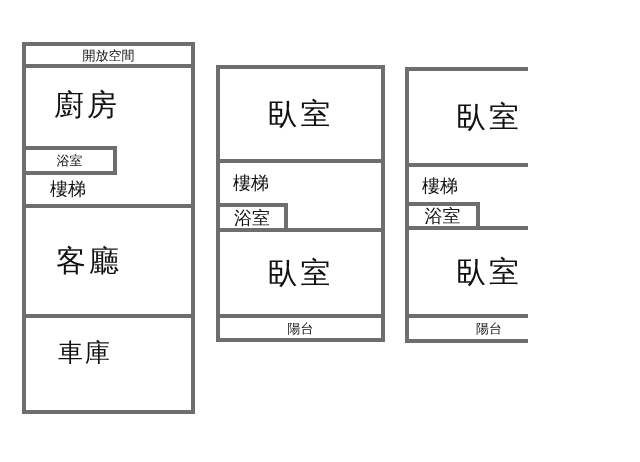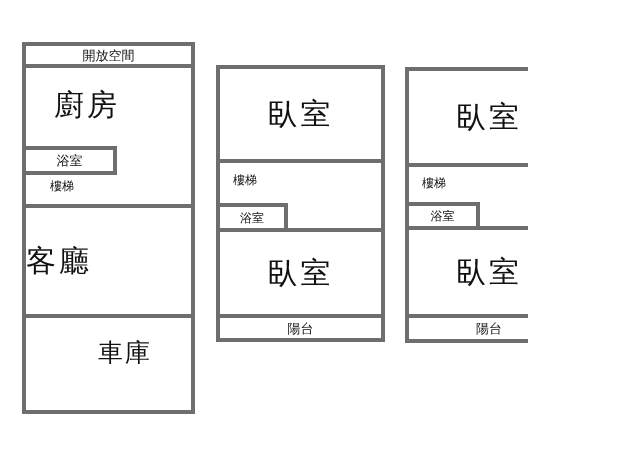--- a/index.html
+++ b/index.html
@@ -43,24 +43,23 @@
     font-size: 30px;
     line-height: 1;
     letter-spacing: 3px;
     white-space: nowrap;
   }
   .lbl-mid {
     font-size: 25px;
     line-height: 1;
     letter-spacing: 2px;
     white-space: nowrap;
-    margin-left: 40px;
   }
   .lbl-sm {
-    font-size: 12px;
+    font-size: 18px;
     line-height: 1;
     white-space: nowrap;
   }
   .lbl-xs {
     font-size: 13px;
     line-height: 1;
     white-space: nowrap;
   }
   .abs { position: absolute; }
   .bathbox {
@@ -74,21 +73,21 @@
 
   
   #plan1 { left: 22px; top: 42px; width: 173px; height: 372px; }
   #p1-open    { top: 0;     height: 22px; }
   #p1-kitstr  { top: 22px;  height: 140px; }
   #p1-kitchen { top: 22px;  left: 28px; }
   #p1-bath    { top: 78px;  left: 0; width: 91px; height: 29px;
                 border: 4px solid var(--wall); border-left: none; }
   #p1-stairs  { top: 112px; left: 24px; }
   #p1-living  { top: 162px; height: 110px; display: flex;
-                align-items: center; }
+                align-items: center; padding-left: 30px; }
   #p1-garage  { top: 272px; height: 92px; padding-top: 22px; padding-left: 32px; }
 
   
   #plan2 { left: 216px; top: 65px; width: 169px; height: 277px; }
   #p2-bed-top { top: 0;     height: 94px; }
   #p2-str     { top: 94px;  height: 69px; }
   #p2-stairs  { top: 11px;  left: 13px; }
   #p2-bath    { top: 40px;  left: 0; width: 68px; height: 25px;
                 border-top: 4px solid var(--wall); border-right: 4px solid var(--wall); }
   #p2-bed-bot { top: 163px; height: 86px; }

